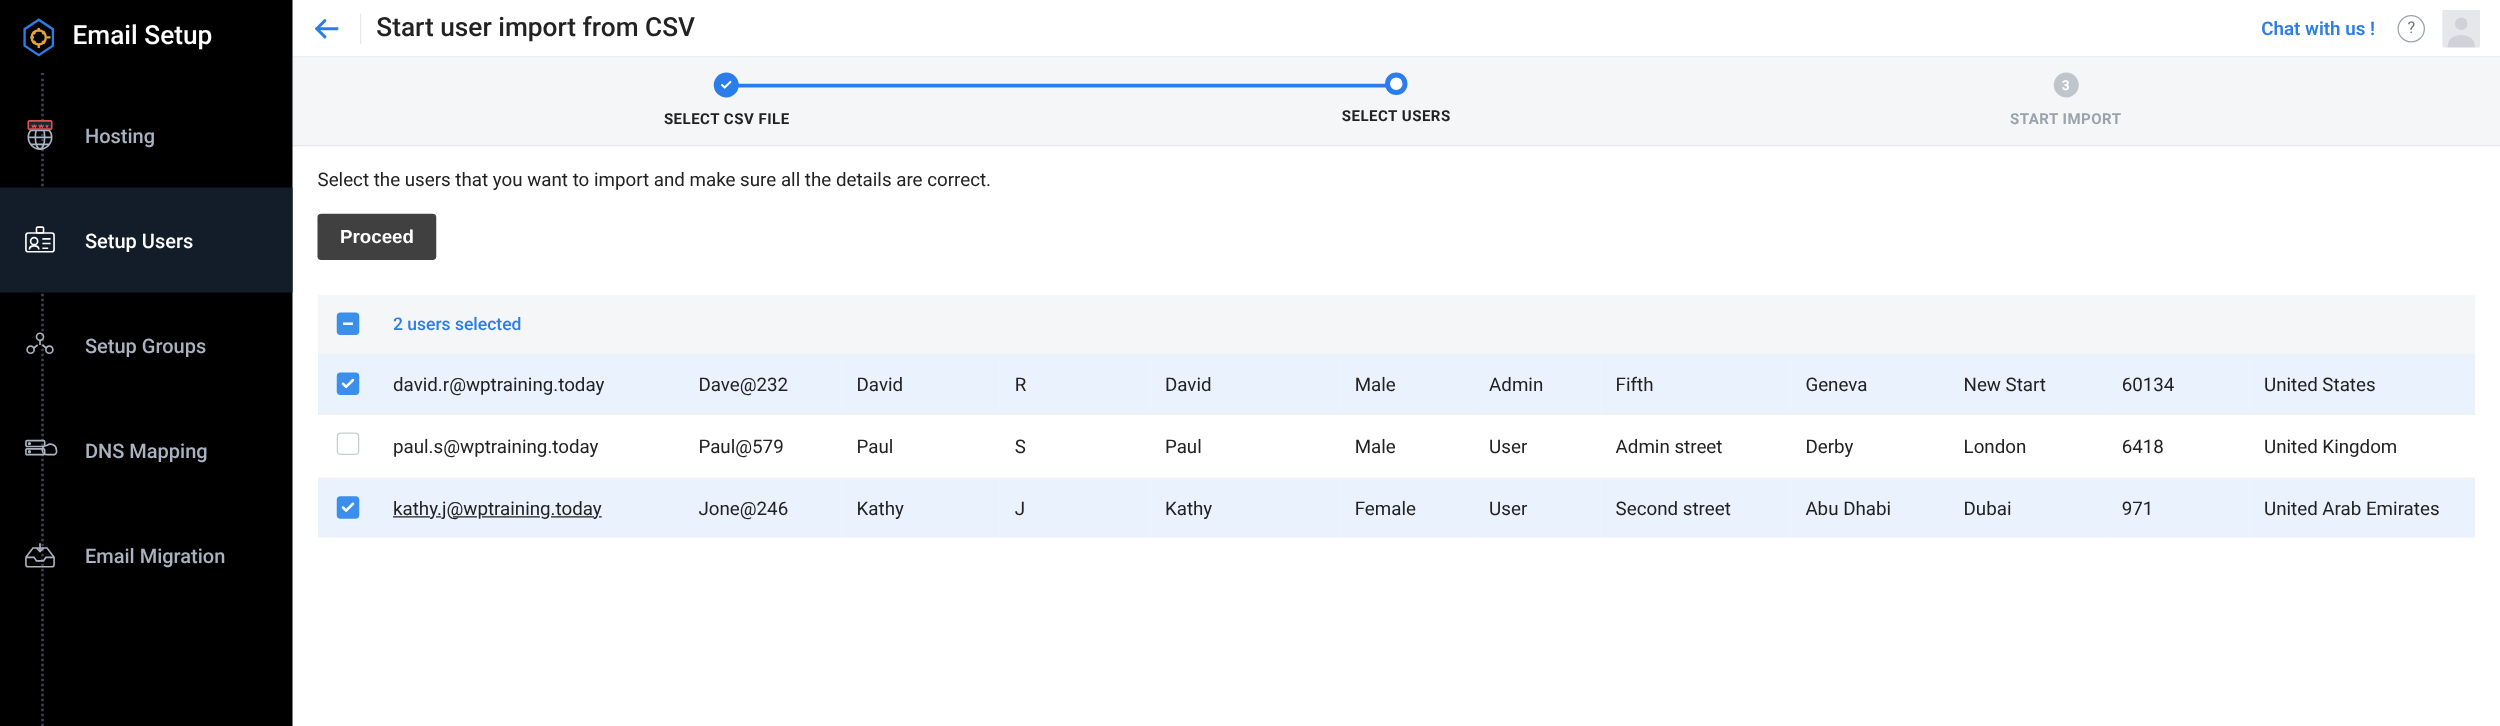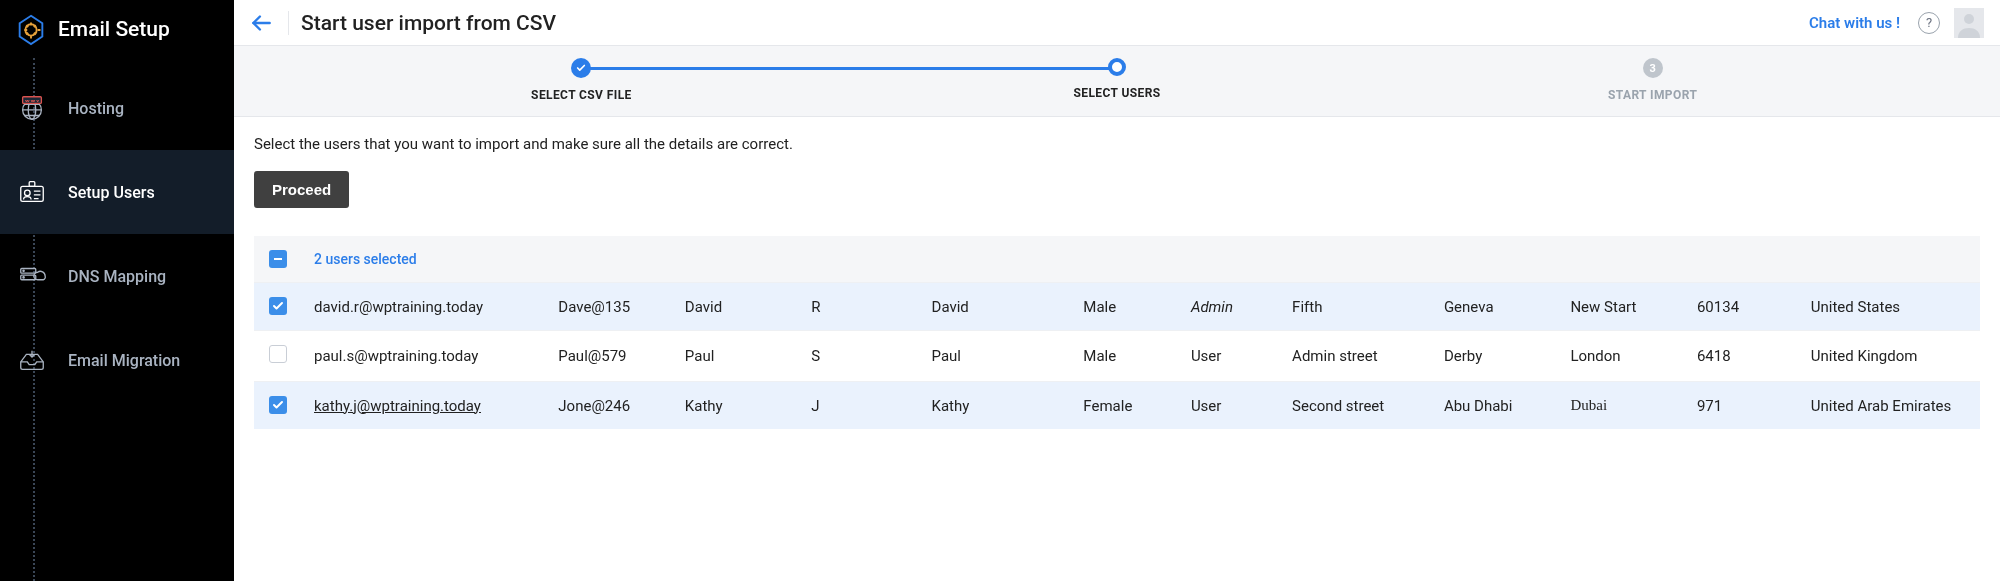--- a/index.html
+++ b/index.html
@@ -218,20 +218,31 @@
             <rect x="4" y="10" width="24" height="16" rx="2"></rect>
             <circle cx="11" cy="17" r="3"></circle>
             <path d="M7 24 c0-2 2-3 4-3 s4 1 4 3"></path>
             <path d="M18 15 h7 M18 19 h7 M18 23 h5"></path>
             <rect x="13" y="5" width="6" height="5" rx="1"></rect>
           </svg>
         </span>
         <span class="nav-label">Setup Users</span>
       </div>
 
+      <div class="nav-item">
+        <span class="nav-icon">
+          <svg viewBox="0 0 32 32" width="30" height="30" fill="none" stroke="currentColor" stroke-width="1.4">
+            <circle cx="16" cy="9" r="3"></circle>
+            <circle cx="8" cy="20" r="3"></circle>
+            <circle cx="24" cy="20" r="3"></circle>
+            <path d="M16 12 v4 M14 16 l-4 3 M18 16 l4 3"></path>
+          </svg>
+        </span>
+        <span class="nav-label">Setup Groups</span>
+      </div>
 
       <div class="nav-item">
         <span class="nav-icon">
           <svg viewBox="0 0 32 32" width="30" height="30" fill="none" stroke="currentColor" stroke-width="1.4">
             <rect x="4" y="8" width="16" height="5" rx="1"></rect>
             <rect x="4" y="15" width="16" height="5" rx="1"></rect>
             <circle cx="7" cy="10.5" r="0.7" fill="currentColor"></circle>
             <circle cx="7" cy="17.5" r="0.7" fill="currentColor"></circle>
             <path d="M22 20 a4 4 0 0 1 0-8 a5 5 0 0 1 8 4 a3 3 0 0 1 -2 4 z"></path>
           </svg>
@@ -321,26 +332,26 @@
             </tr>
           </thead>
           <tbody id="tbody">
               <tr class="selected">
                 <td><span class="chk checked">
                     <svg viewBox="0 0 12 12" fill="none" stroke="#fff" stroke-width="2" stroke-linecap="round" stroke-linejoin="round">
                       <path d="M2 6 l2.5 2.5 L10 3"></path>
                     </svg>
                   </span></td>
                 <td style="min-width: 190px;">david.r@wptraining.today</td>
-                <td style="min-width: 100px;">Dave@135</td>
+                <td style="min-width: 100px;">Dave@232</td>
                 <td style="min-width: 100px;">David</td>
                 <td style="min-width: 95px;">R</td>
                 <td style="min-width: 120px;">David</td>
                 <td style="min-width: 85px;">Male</td>
-                <td style="min-width: 80px; font-style: italic;">Admin</td>
+                <td style="min-width: 80px;">Admin</td>
                 <td style="min-width: 120px;">Fifth</td>
                 <td style="min-width: 100px;">Geneva</td>
                 <td style="min-width: 100px;">New Start</td>
                 <td style="min-width: 90px;">60134</td>
                 <td style="min-width: 170px;">United States</td>
               </tr>
               <tr>
                 <td><span class="chk unchecked"></span></td>
                 <td style="min-width: 190px;">paul.s@wptraining.today</td>
                 <td style="min-width: 100px;">Paul@579</td>
@@ -363,21 +374,21 @@
                   </span></td>
                 <td style="min-width: 190px; text-decoration: underline;">kathy.j@wptraining.today</td>
                 <td style="min-width: 100px;">Jone@246</td>
                 <td style="min-width: 100px;">Kathy</td>
                 <td style="min-width: 95px;">J</td>
                 <td style="min-width: 120px;">Kathy</td>
                 <td style="min-width: 85px;">Female</td>
                 <td style="min-width: 80px;">User</td>
                 <td style="min-width: 120px;">Second street</td>
                 <td style="min-width: 100px;">Abu Dhabi</td>
-                <td style="min-width: 100px; font-family: Liberation Serif, serif;">Dubai</td>
+                <td style="min-width: 100px;">Dubai</td>
                 <td style="min-width: 90px; margin-top: 17px;">971</td>
                 <td style="min-width: 170px;">United Arab Emirates</td>
               </tr>
             </tbody>
         </table>
       </div>
     </div>
 
   </main>
 </div>

